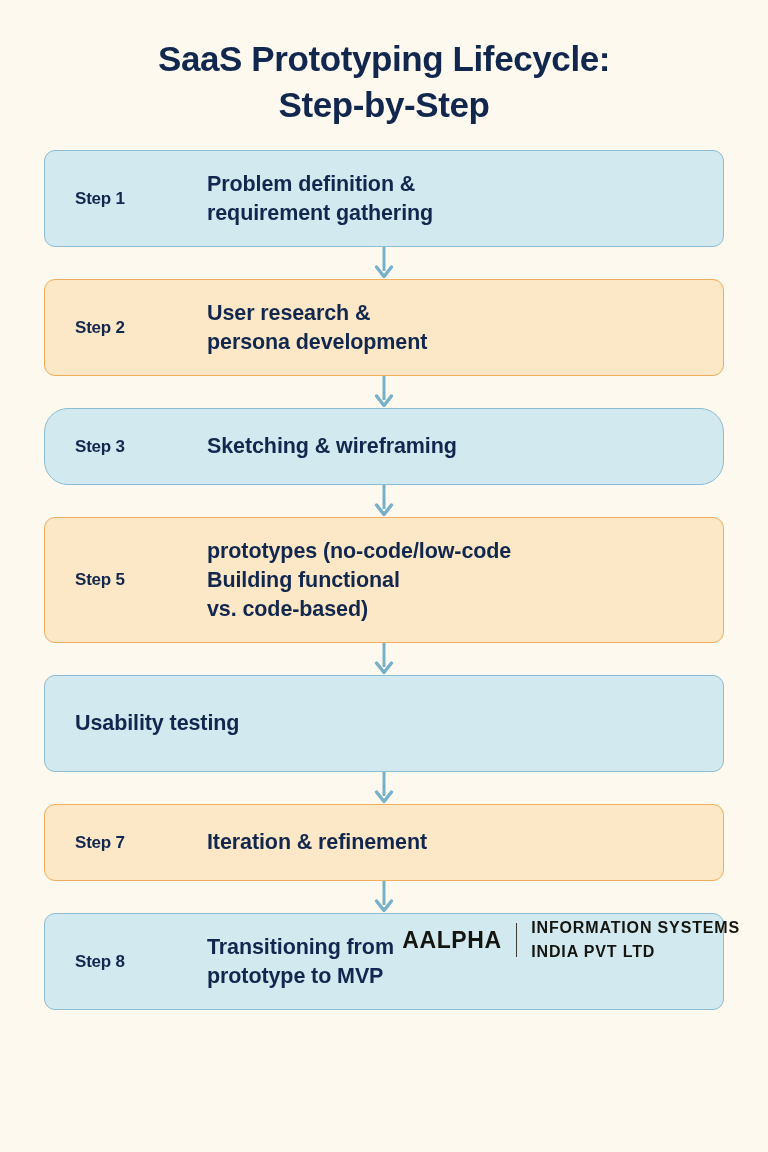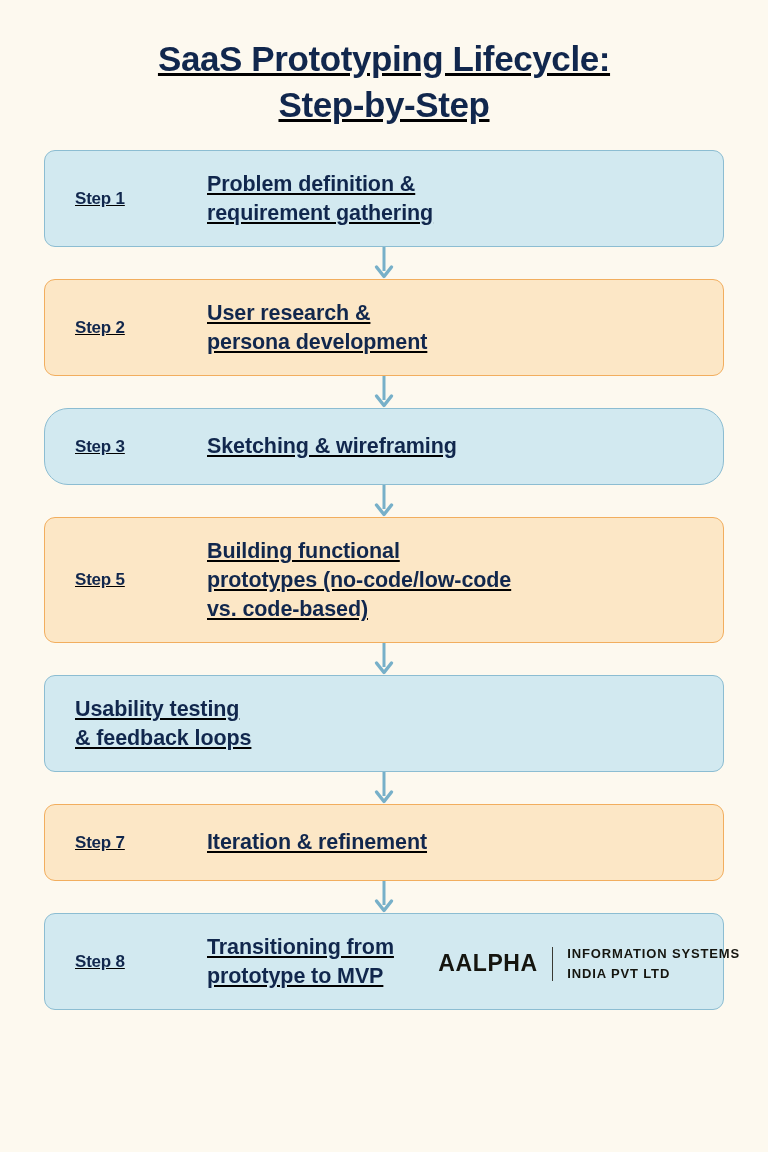--- a/index.html
+++ b/index.html
@@ -16,21 +16,20 @@
     overflow: hidden;
   }
 
   .poster {
     width: 768px;
     height: 996px;
     position: relative;
     display: flex;
     flex-direction: column;
     padding: 0 44px;
-    text-decoration: underline;
   }
 
   
   .title-block {
     padding-top: 36px;
     text-align: center;
   }
 
   .title-line {
     font-size: 35px;
@@ -104,41 +103,41 @@
     align-items: center;
     flex: 0 0 32px;
   }
 
   .connector svg { display: block; }
 
   
   .footer {
     position: absolute;
     right: 28px;
-    bottom: 13px;
+    bottom: 32px;
     display: flex;
     align-items: center;
     gap: 14px;
   }
 
   .logo-mark {
     font-size: 23px;
     font-weight: 700;
     color: #15150f;
     letter-spacing: 0.6px;
   }
 
   .logo-sep {
     width: 1.6px;
     height: 34px;
     background: #3a3a33;
   }
 
   .logo-sub {
-    font-size: 13px;
+    font-size: 16px;
     font-weight: 700;
     color: #15150f;
     letter-spacing: 0.85px;
     line-height: 1.5;
   }
 
   .logo-sub .ln { display: block; }
 </style>
 </head>
 <body>
@@ -198,39 +197,38 @@
         <svg width="22" height="32" viewBox="0 0 22 32">
           <line x1="11" y1="0" x2="11" y2="24" stroke="#77b0c9" stroke-width="3"></line>
           <polyline points="3.5,20 11,29.5 18.5,20" fill="none" stroke="#77b0c9" stroke-width="3.4" stroke-linecap="round" stroke-linejoin="round"></polyline>
         </svg>
       </span>
     </div>
 
     <div class="step-box orange h5">
       <div class="step-label">Step 5</div>
       <div class="step-desc">
+        <span class="ln">prototypes (no-code/low-code</span>
         <span class="ln">Building functional</span>
-        <span class="ln">prototypes (no-code/low-code</span>
         <span class="ln">vs. code-based)</span>
       </div>
     </div>
 
     <div class="connector">
       <span>
         <svg width="22" height="32" viewBox="0 0 22 32">
           <line x1="11" y1="0" x2="11" y2="24" stroke="#77b0c9" stroke-width="3"></line>
           <polyline points="3.5,20 11,29.5 18.5,20" fill="none" stroke="#77b0c9" stroke-width="3.4" stroke-linecap="round" stroke-linejoin="round"></polyline>
         </svg>
       </span>
     </div>
 
     <div class="step-box blue h6">
       <div class="step-desc">
         <span class="ln">Usability testing</span>
-        <span class="ln">&amp; feedback loops</span>
       </div>
     </div>
 
     <div class="connector">
       <span>
         <svg width="22" height="32" viewBox="0 0 22 32">
           <line x1="11" y1="0" x2="11" y2="24" stroke="#77b0c9" stroke-width="3"></line>
           <polyline points="3.5,20 11,29.5 18.5,20" fill="none" stroke="#77b0c9" stroke-width="3.4" stroke-linecap="round" stroke-linejoin="round"></polyline>
         </svg>
       </span>

